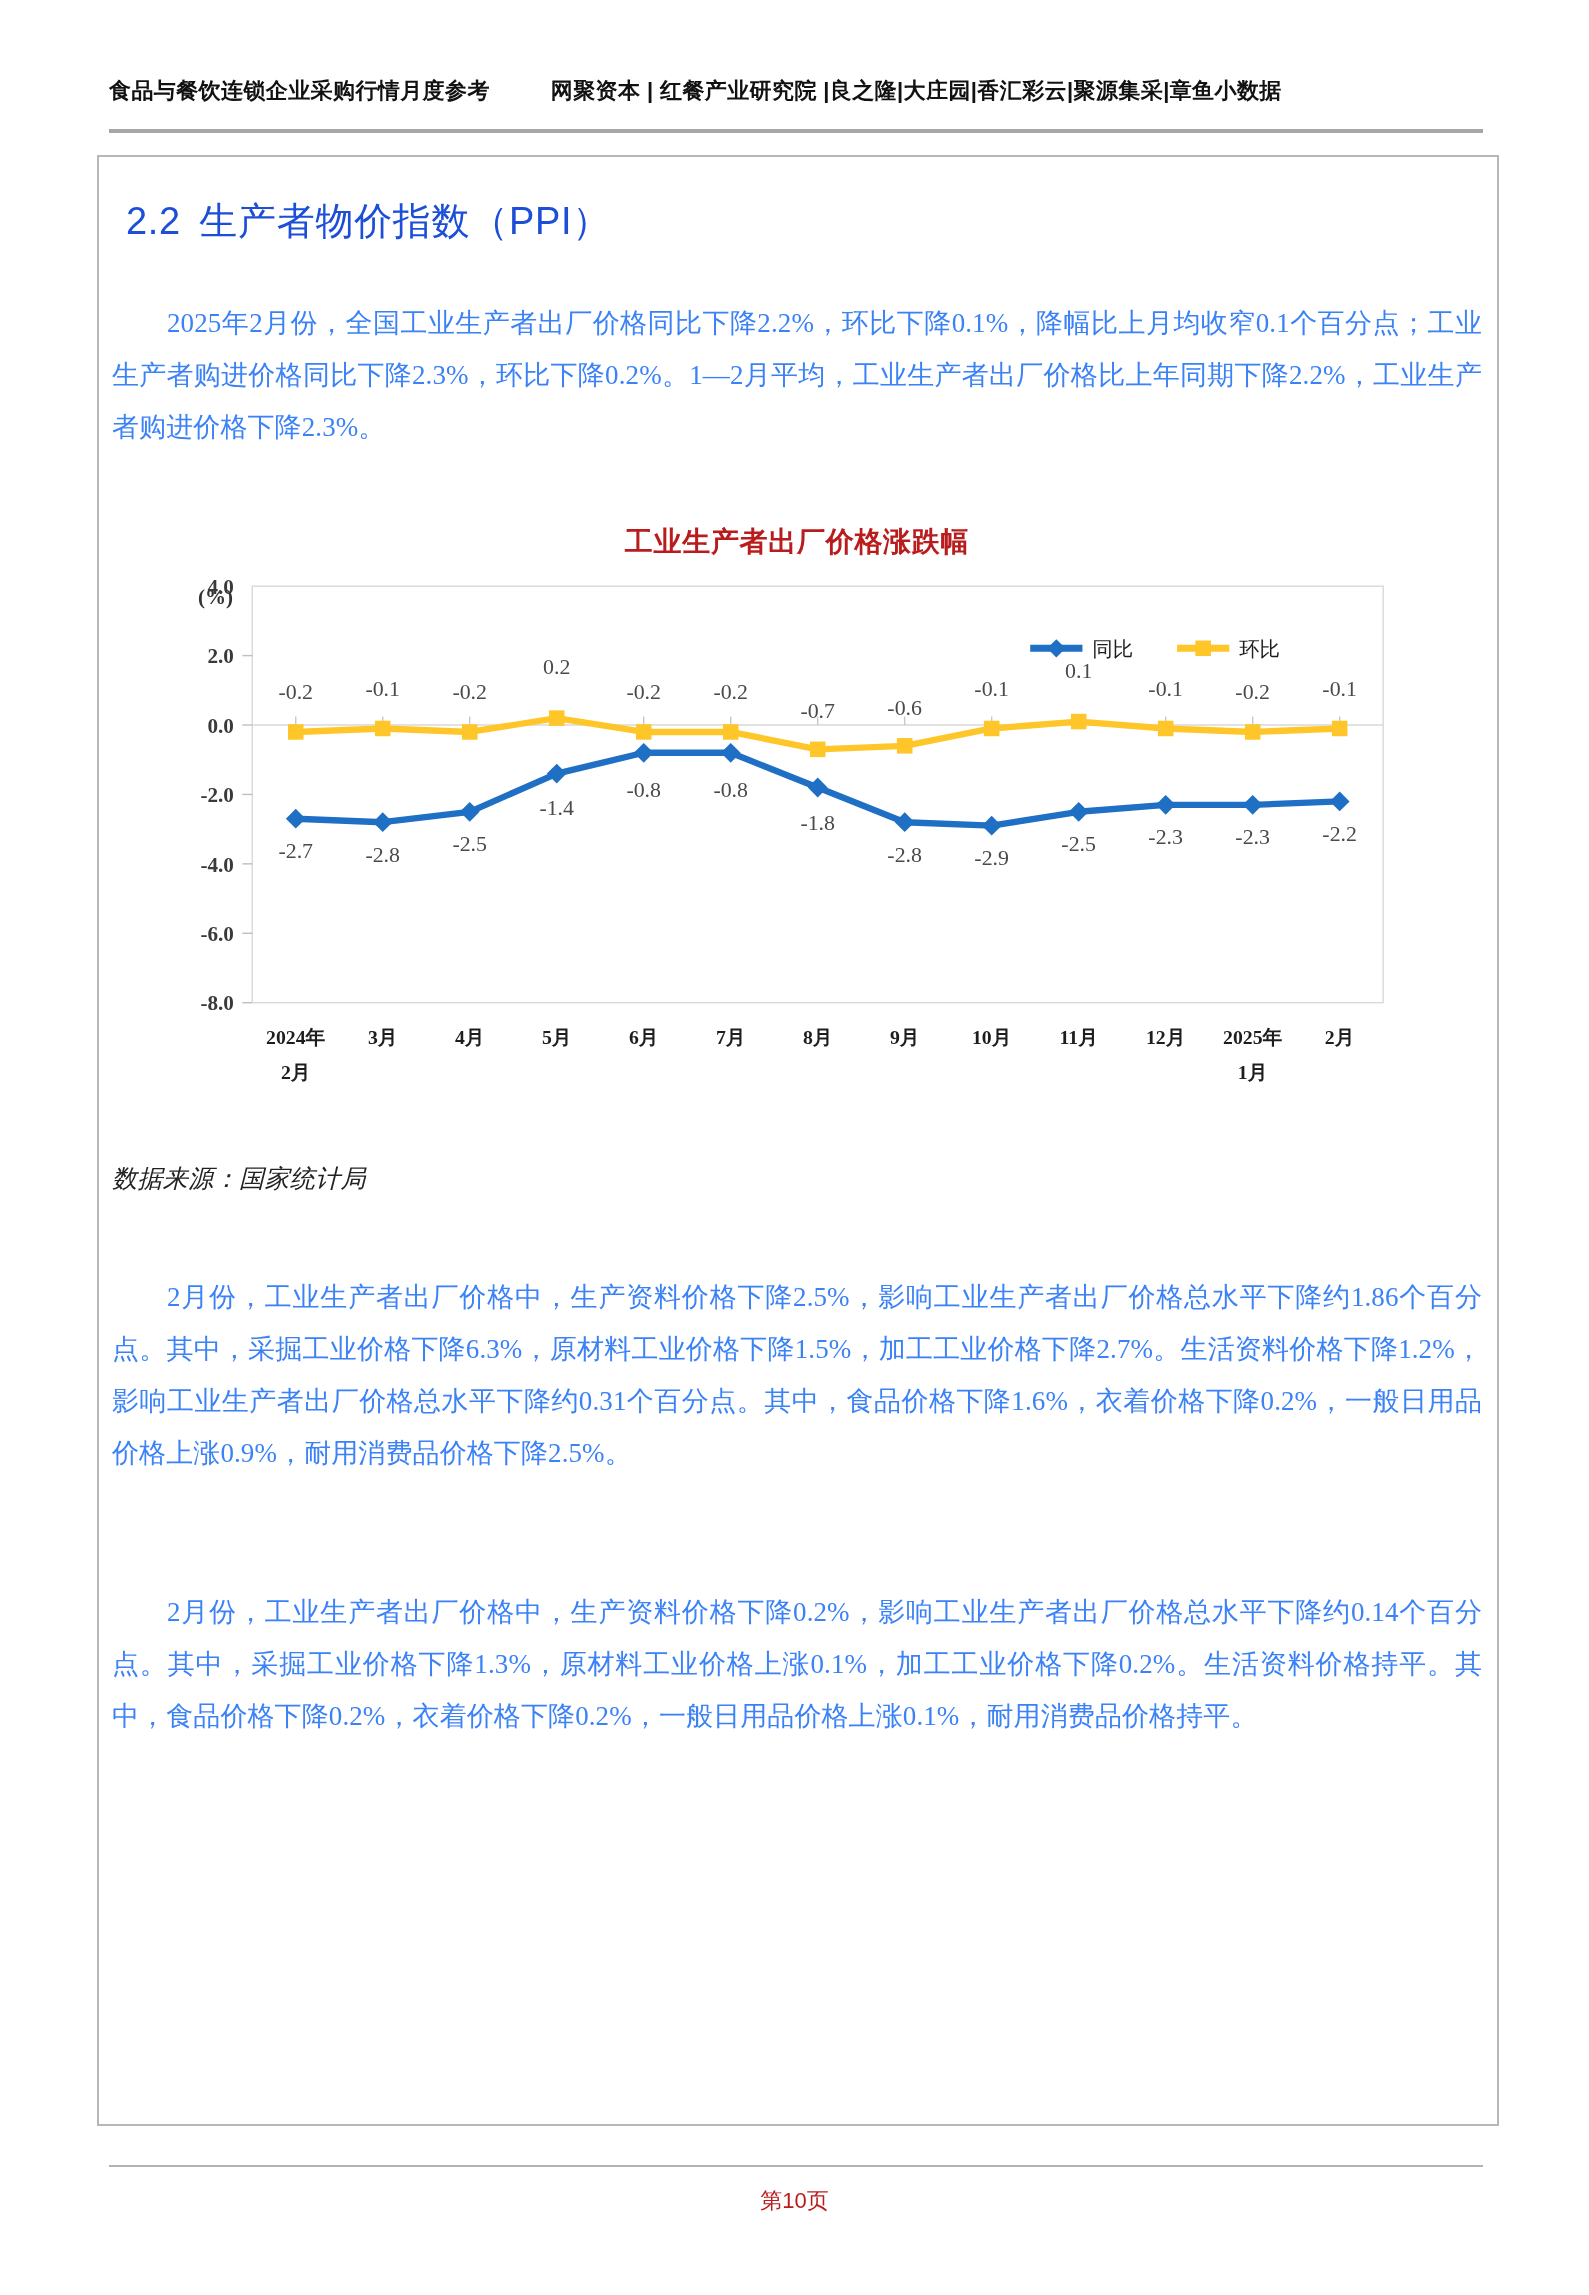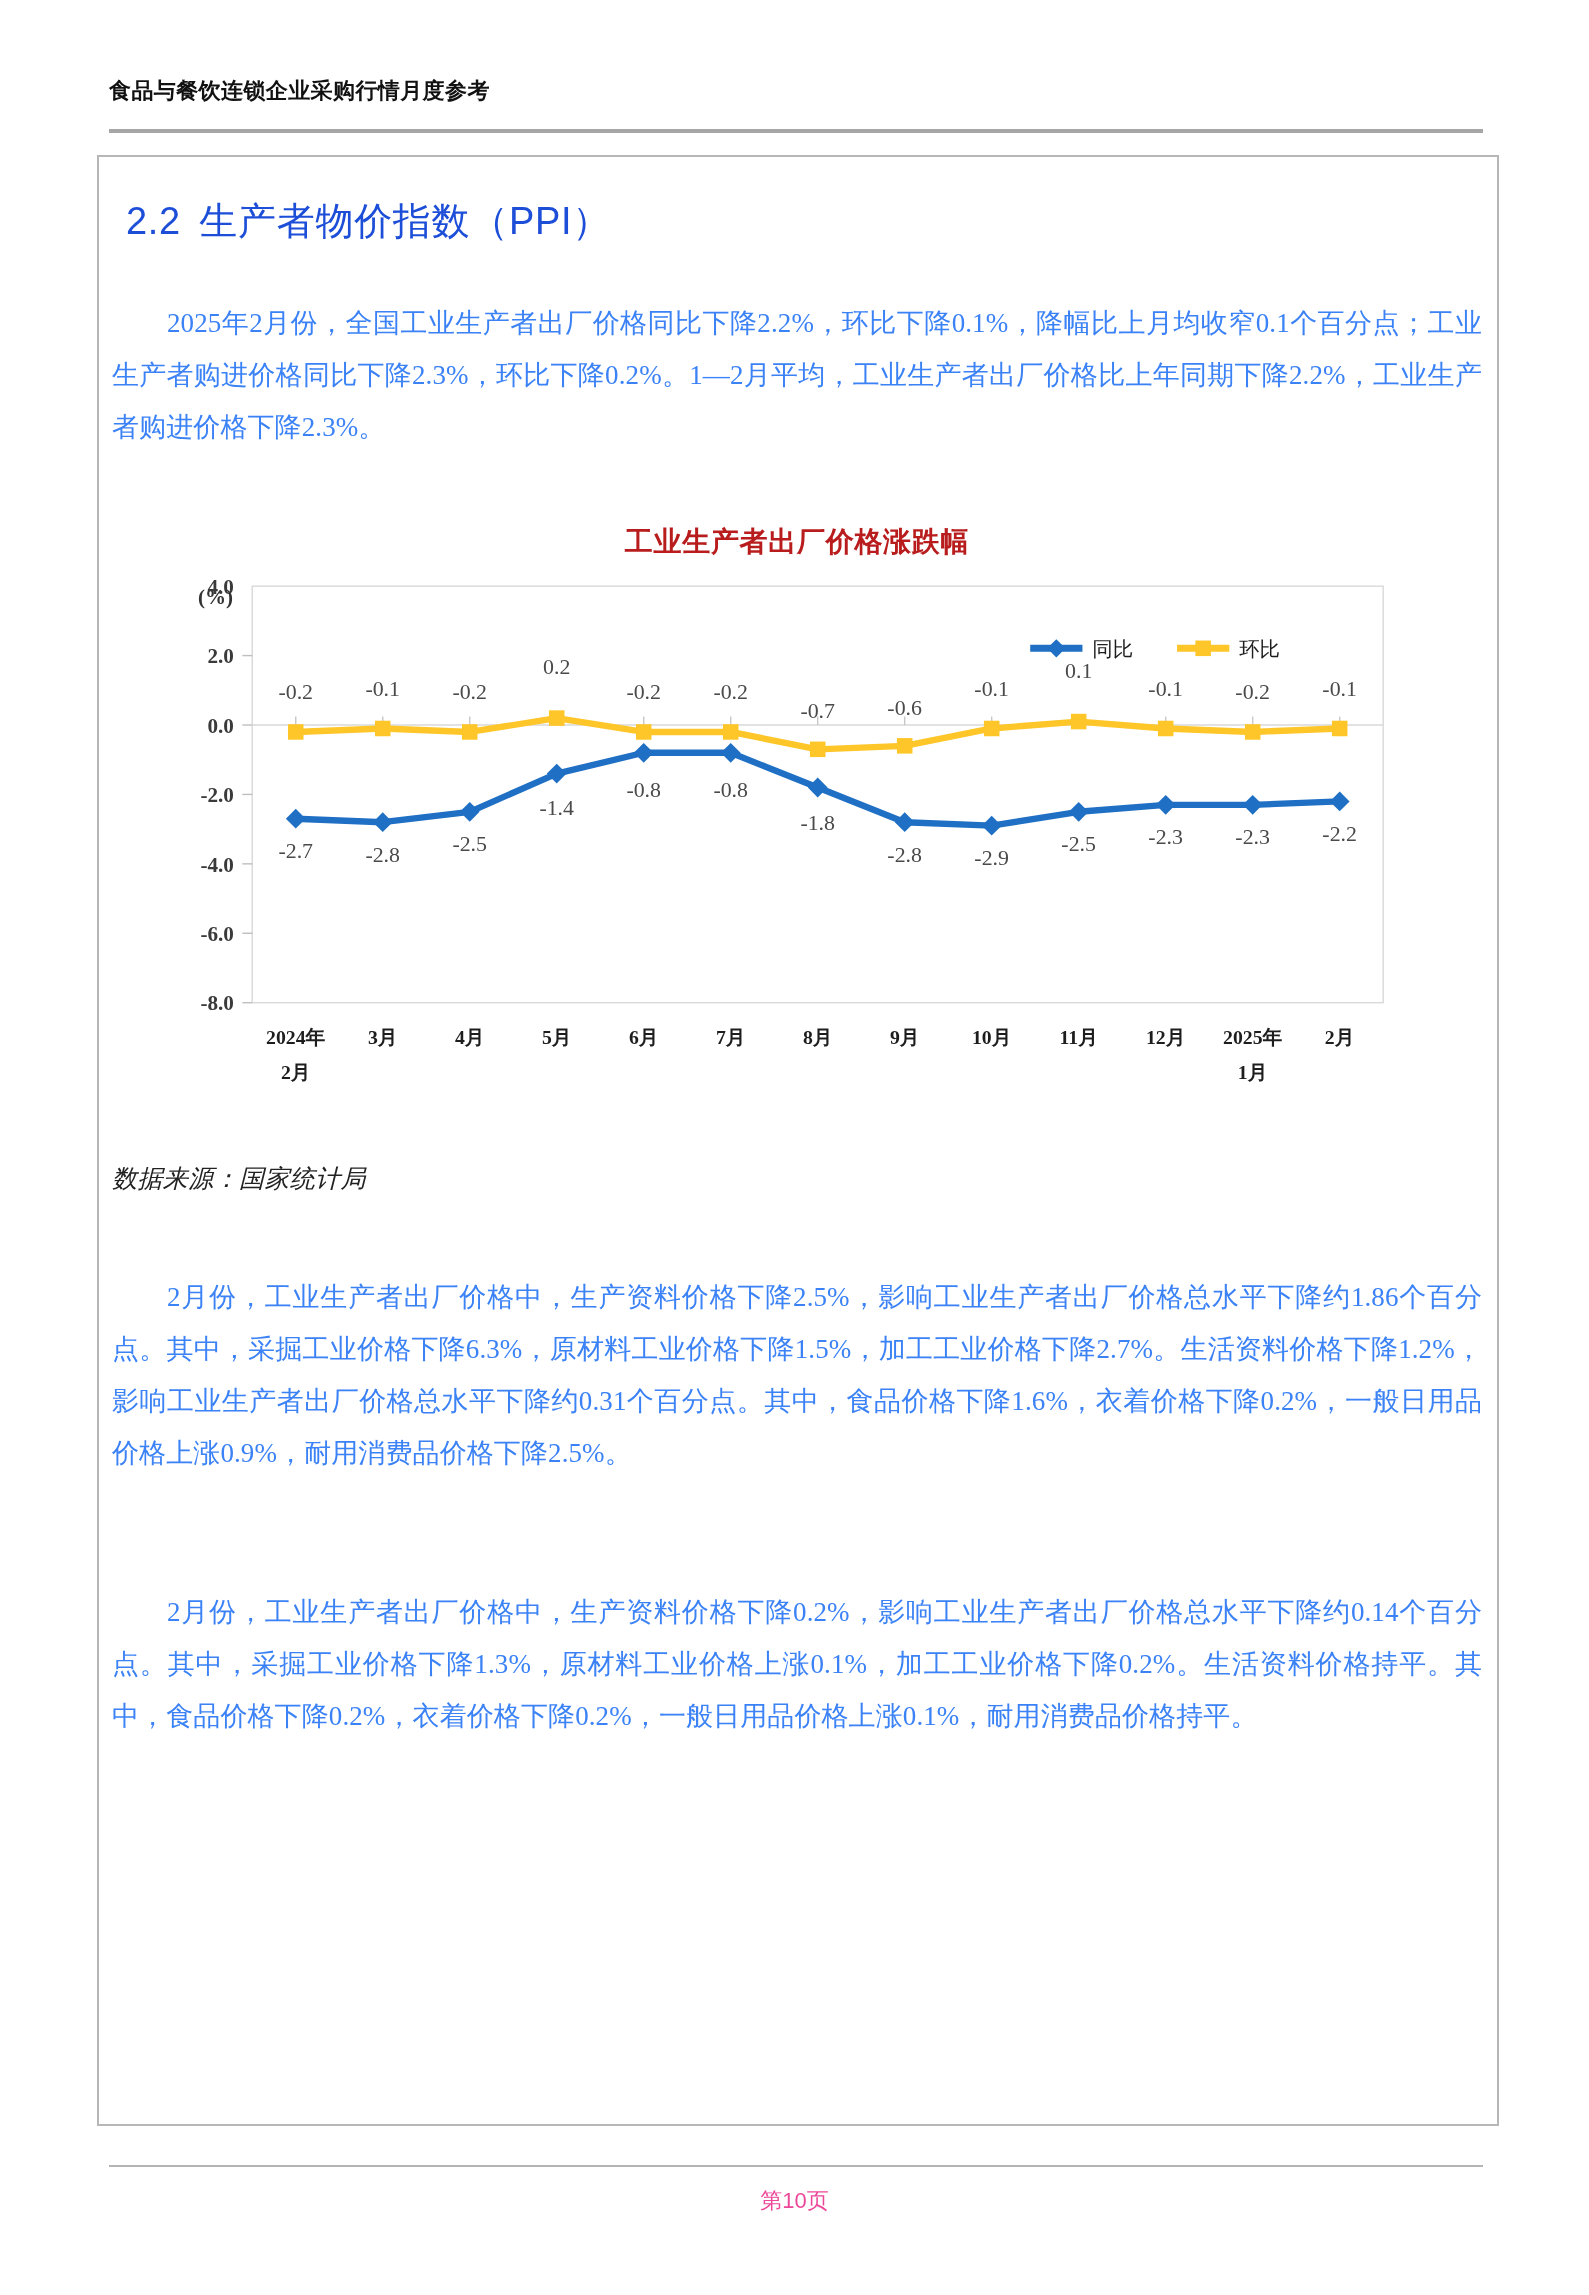--- a/index.html
+++ b/index.html
@@ -151,36 +151,37 @@
     background: #b4b4b4;
   }
   .footer-page {
     position: absolute;
     left: 0;
     top: 2186px;
     width: 1589px;
     text-align: center;
     font-family: "Liberation Sans", "DejaVu Sans", sans-serif;
     font-size: 22px;
-    color: #ec4899;
+    color: #b91c1c;
   }
 
   
   .ax-label { font-family: "Liberation Serif","DejaVu Serif",serif; font-size: 30px; font-weight: bold; fill: #3a3a3a; }
   .x-label  { font-family: "Liberation Serif","DejaVu Serif",serif; font-size: 28px; font-weight: bold; fill: #1d1d1d; }
   .dlabel   { font-family: "Liberation Serif","DejaVu Serif",serif; font-size: 31px; fill: #4a4a4a; }
   .legend-t { font-family: "Liberation Sans","DejaVu Sans",sans-serif; font-size: 29px; fill: #1d1d1d; }
 </style>
 </head>
 <body>
 
 <div class="page">
 
   <div class="header">
     <span class="header-left">食品与餐饮连锁企业采购行情月度参考</span>
+    <span class="header-right">网聚资本 | 红餐产业研究院 |良之隆|大庄园|香汇彩云|聚源集采|章鱼小数据</span>
   </div>
   <div class="header-rule"></div>
 
   <div class="content-box"></div>
 
   <div class="section-title">
     <span class="num">2.2</span><span>生产者物价指数（PPI）</span>
   </div>
 
   <div class="para p1">2025年2月份，全国工业生产者出厂价格同比下降2.2%，环比下降0.1%，降幅比上月均收窄0.1个百分点；工业生产者购进价格同比下降2.3%，环比下降0.2%。1—2月平均，工业生产者出厂价格比上年同期下降2.2%，工业生产者购进价格下降2.3%。</div>

